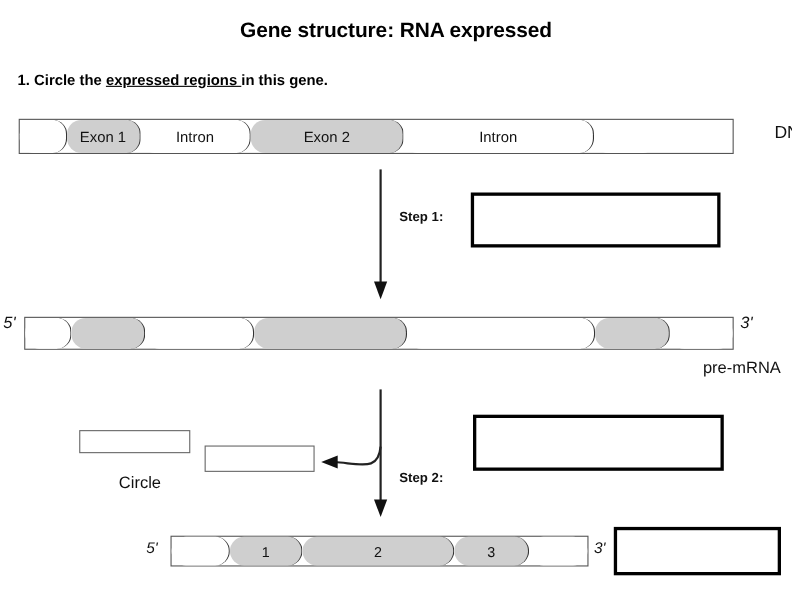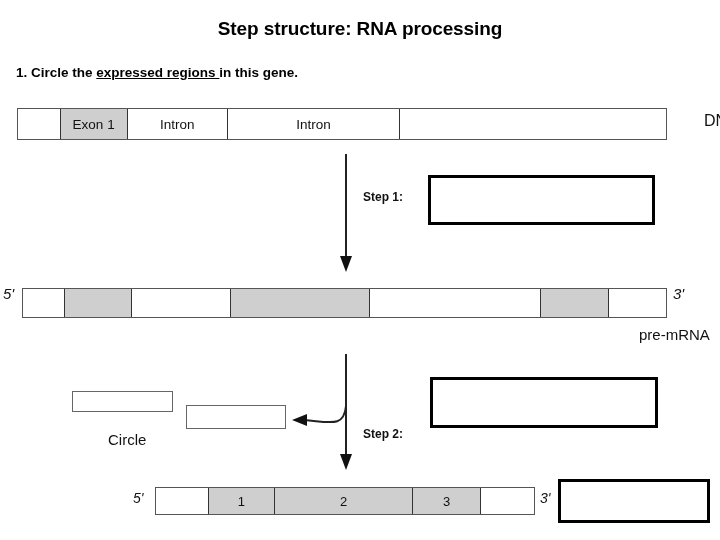--- a/index.html
+++ b/index.html
@@ -53,20 +53,21 @@
     box-sizing: border-box;
     display: flex;
     align-items: center;
     justify-content: center;
     font-size: 13.5px;
     color: #111111;
     border-right: 1.5px solid #333333;
     background: #ffffff;
     overflow: hidden;
     white-space: nowrap;
+    border-radius: 13px;
   }
   .seg:last-child { border-right: none; }
   .seg.shaded { background: #cfcfcf; }
 
   
   #dna-bar {
     left: 17px;
     top: 108px;
     width: 650px;
     height: 32px;
@@ -138,30 +139,31 @@
   .arrow-svg {
     position: absolute;
     overflow: visible;
   }
   #arrow-step1 { left: 330px; top: 152px; }
   #arrow-step2 { left: 282px; top: 352px; }
 </style>
 </head>
 <body>
 
-<div id="slide-title">Step structure: RNA processing</div>
+<div id="slide-title">Gene structure: RNA expressed</div>
 
 <div id="question-line">
   <span>1. Circle the </span><span class="underline">expressed regions </span><span>in this gene.</span>
 </div>
 
 <div class="seg-bar" id="dna-bar">
   <div class="seg" style="width:6.6%"></div>
   <div class="seg shaded" style="width:10.3%">Exon 1</div>
   <div class="seg" style="width:15.5%">Intron</div>
+  <div class="seg shaded" style="width:21.5%">Exon 2</div>
   <div class="seg" style="width:26.6%">Intron</div>
   <div class="seg" style="width:8.9%"></div>
 </div>
 <div class="side-label" id="dna-label">DNA</div>
 
 <svg class="arrow-svg" id="arrow-step1" width="36" height="124" viewBox="0 0 36 124">
   <line x1="16" y1="2" x2="16" y2="108" stroke="#222" stroke-width="2"></line>
   <polygon points="16,120 10,104 22,104" fill="#111"></polygon>
 </svg>
 

